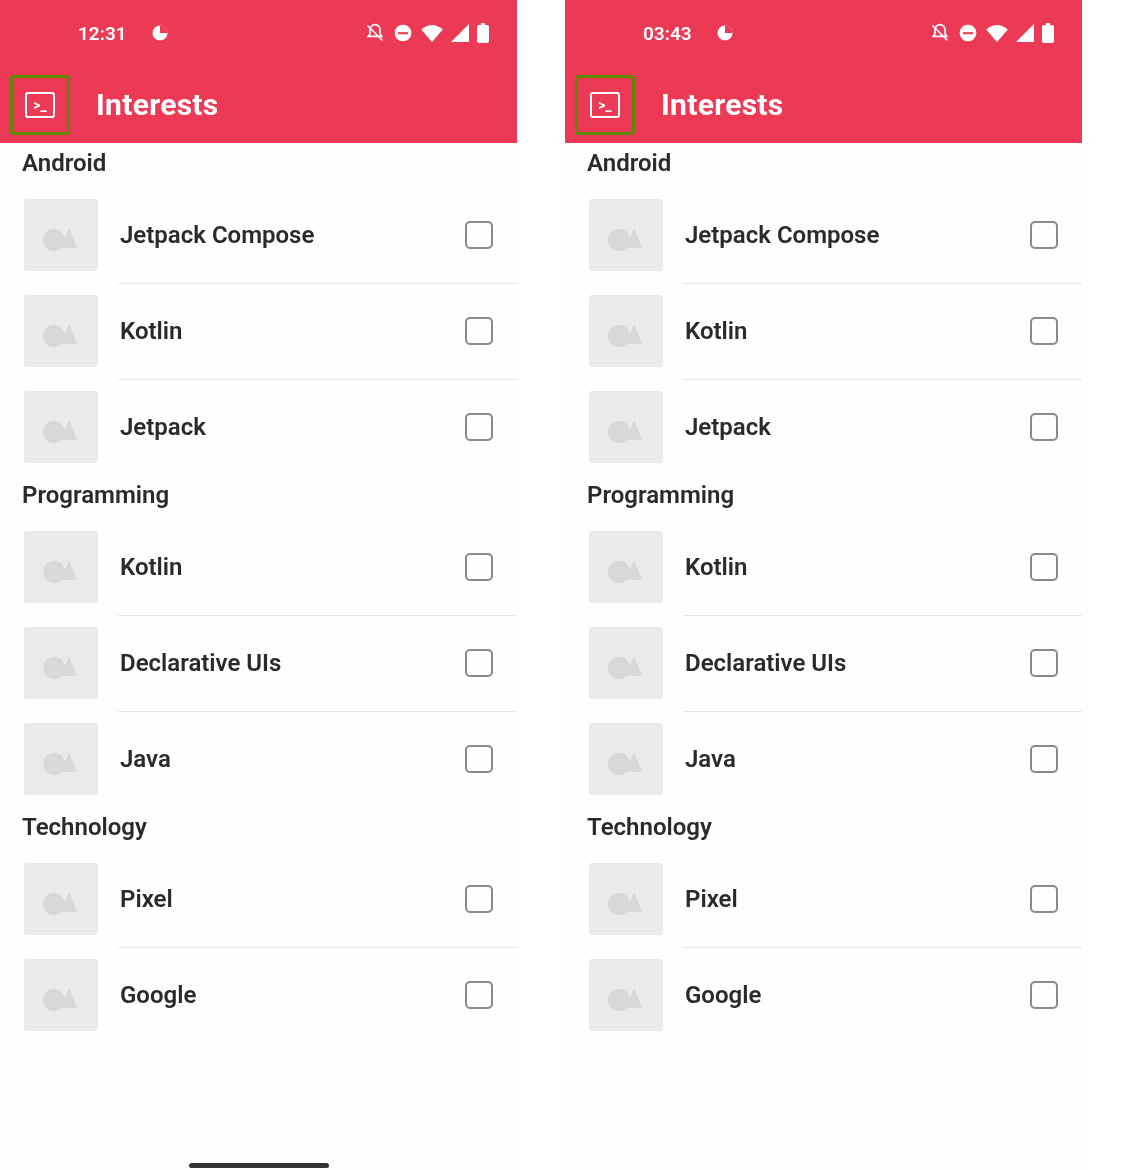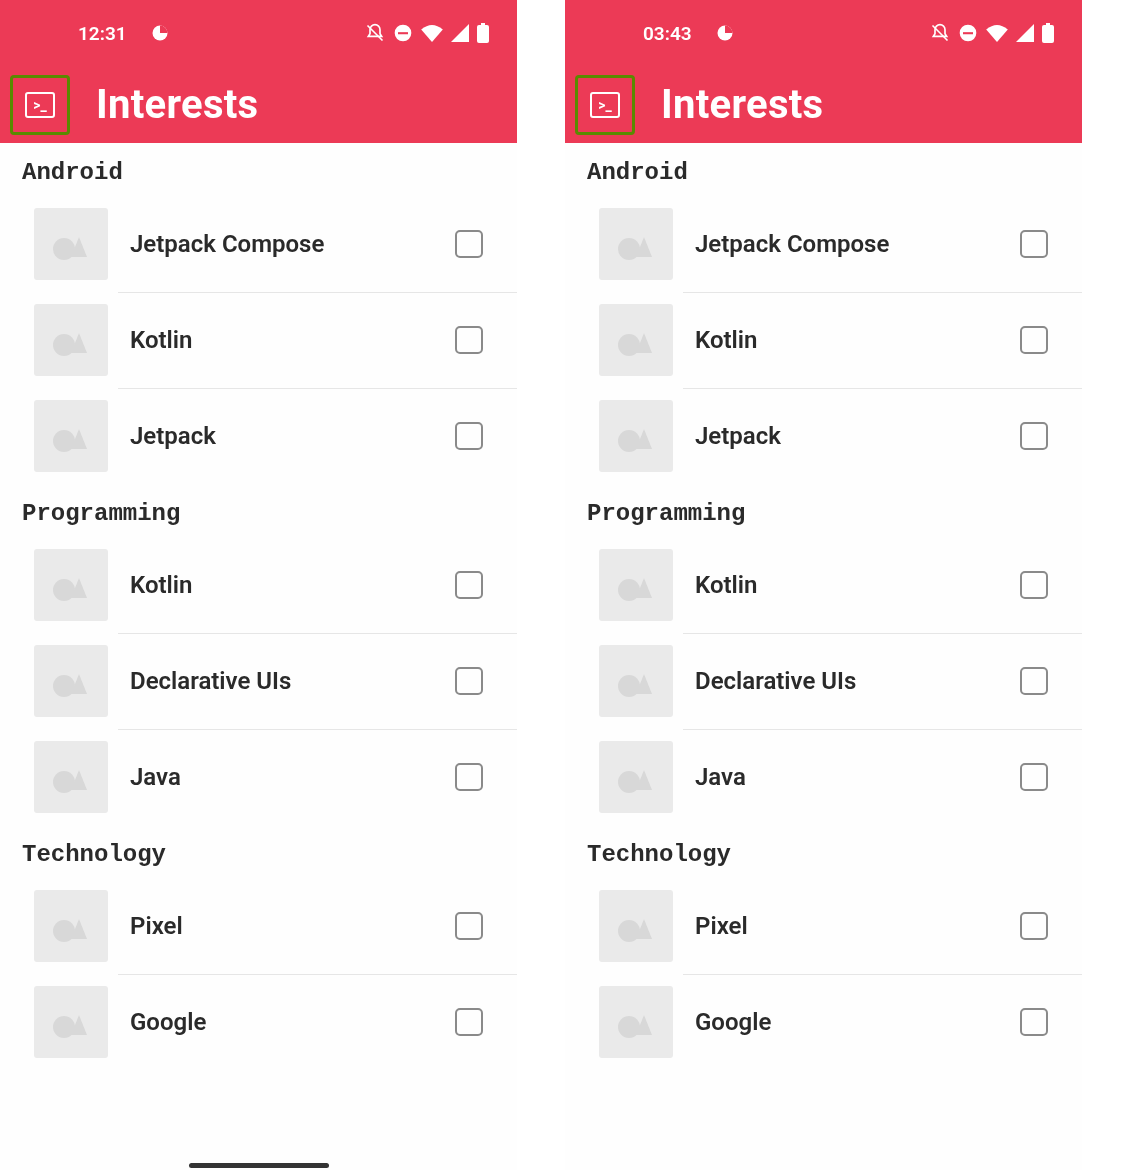--- a/index.html
+++ b/index.html
@@ -55,46 +55,45 @@
   .nav-inner {
     width: 30px; height: 26px;
     border: 2px solid #fff;
     border-radius: 3px;
     position: relative;
     display:flex; align-items:center; justify-content:center;
     color:#fff; font-size:14px; font-weight:700;
   }
   .appbar-title {
     color:#fff;
-    font-size: 40px;
+    font-size: 30px;
     font-weight: 700;
     margin-left: 26px;
     letter-spacing: 0.3px;
   }
 
   .content {
     background:#fefefe;
     height: calc(100% - 143px);
     overflow: hidden;
     padding: 0;
   }
 
   .section-header {
     font-size: 24px;
     font-weight: 600;
     color: #2a2a2a;
-    padding: 16px 22px 10px 22px;
-    font-family: Liberation Mono, monospace;
+    padding: 6px 22px 10px 22px;
   }
 
   .list-item {
     display:flex;
     align-items:center;
     height: 96px;
-    padding: 0 34px;
+    padding: 0 24px;
     position: relative;
   }
   .list-item + .list-item::before {
     content:"";
     position:absolute;
     top:0; left:118px; right:0;
     height:1px;
     background:#e6e6e6;
   }
   .thumb {

